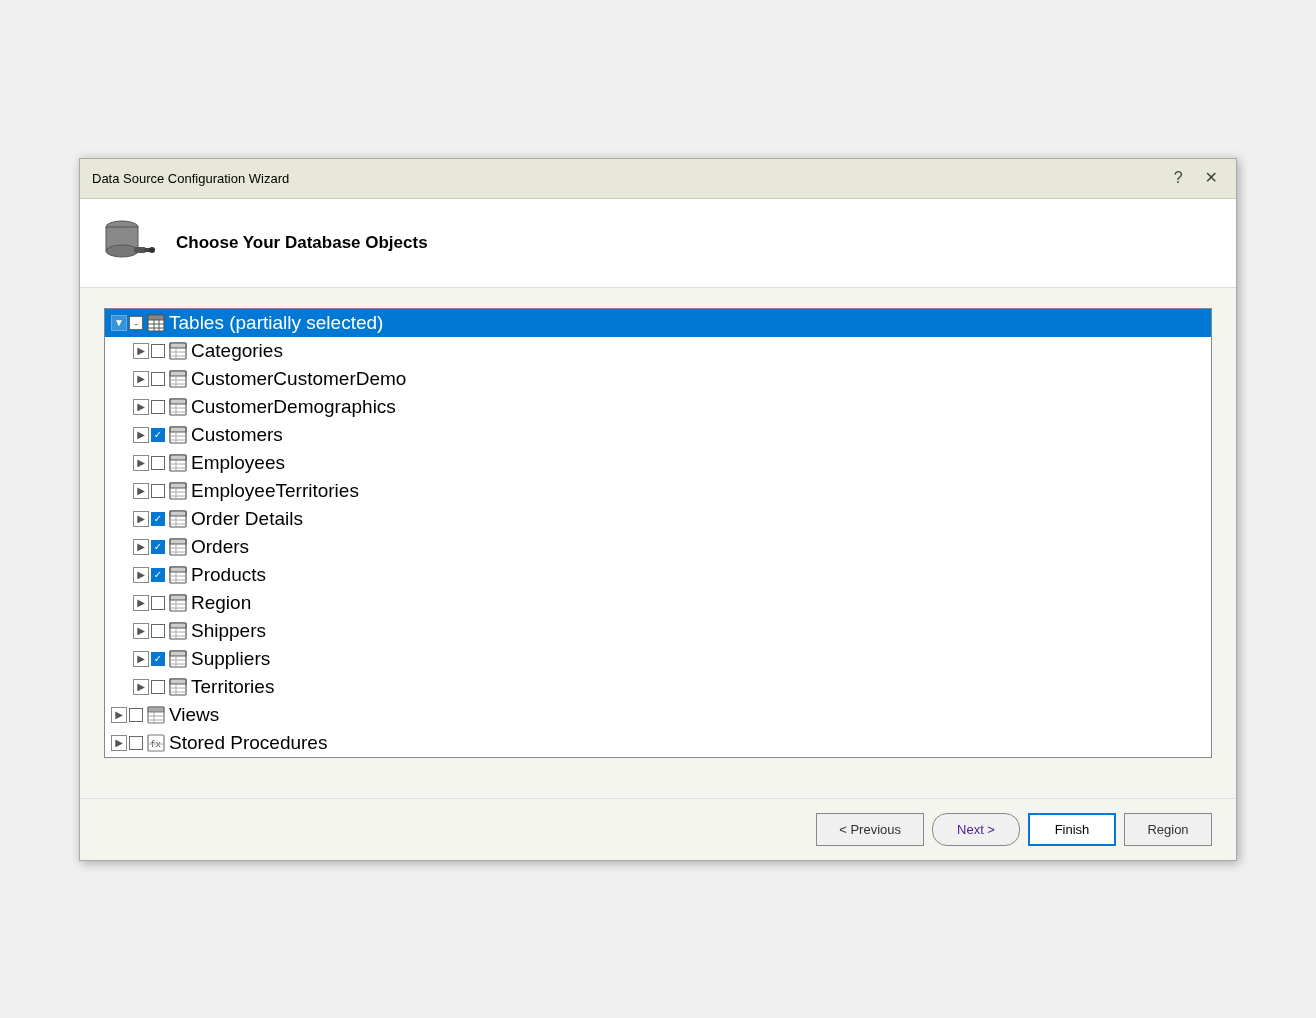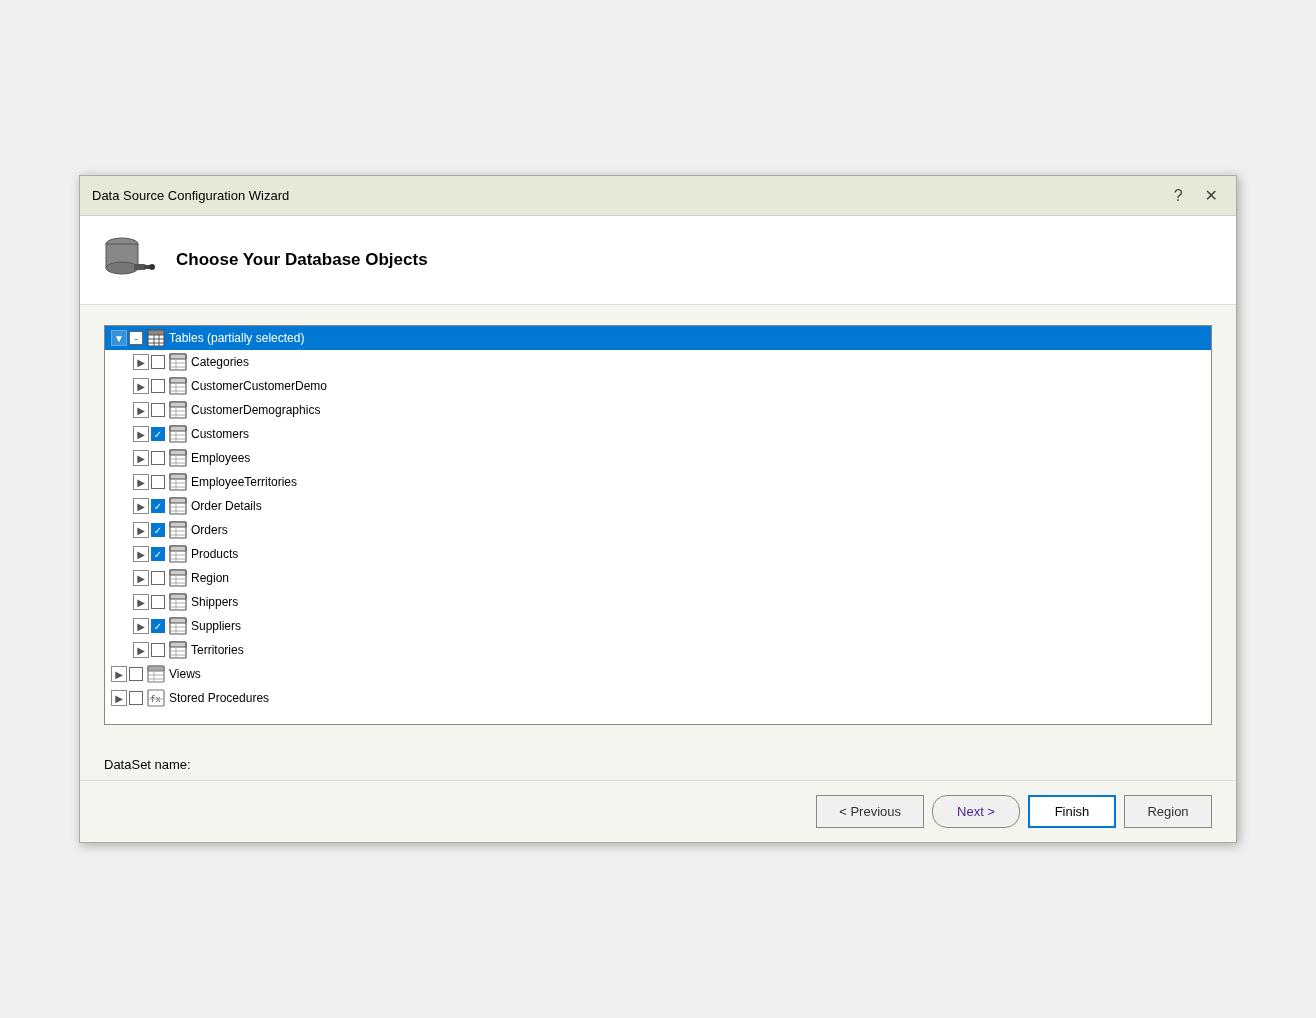--- a/index.html
+++ b/index.html
@@ -145,21 +145,21 @@
     .table-icon {
       display: inline-flex;
       align-items: center;
       justify-content: center;
       width: 18px;
       height: 18px;
       margin-right: 4px;
       flex-shrink: 0;
     }
     .tree-label {
-      font-size: 12px;
+      font-size: 19px;
       color: #000;
     }
 
     .dataset-section {
       padding: 12px 24px 8px 24px;
       display: flex;
       flex-direction: column;
       gap: 6px;
     }
     .dataset-label {
@@ -479,21 +479,20 @@
         <text x="3" y="13" font-size="9" font-family="monospace" fill="#555">fx</text>
         <line x1="1" y1="10" x2="17" y2="10" stroke="#aaa" stroke-width="1"></line>
       </svg>
           </span>
           <span class="tree-label">Stored Procedures</span>
         </div>
       </div>
   </div>
 
   <div class="dataset-section">
-    <label class="dataset-label">DataSet name:</label>
   </div>
 
   <div class="footer">
     <button class="footer-btn">&lt; Previous</button>
     <button class="footer-btn" disabled="">Next &gt;</button>
     <button class="footer-btn primary">Finish</button>
     <button class="footer-btn">Region</button>
   </div>
 </div>
 

